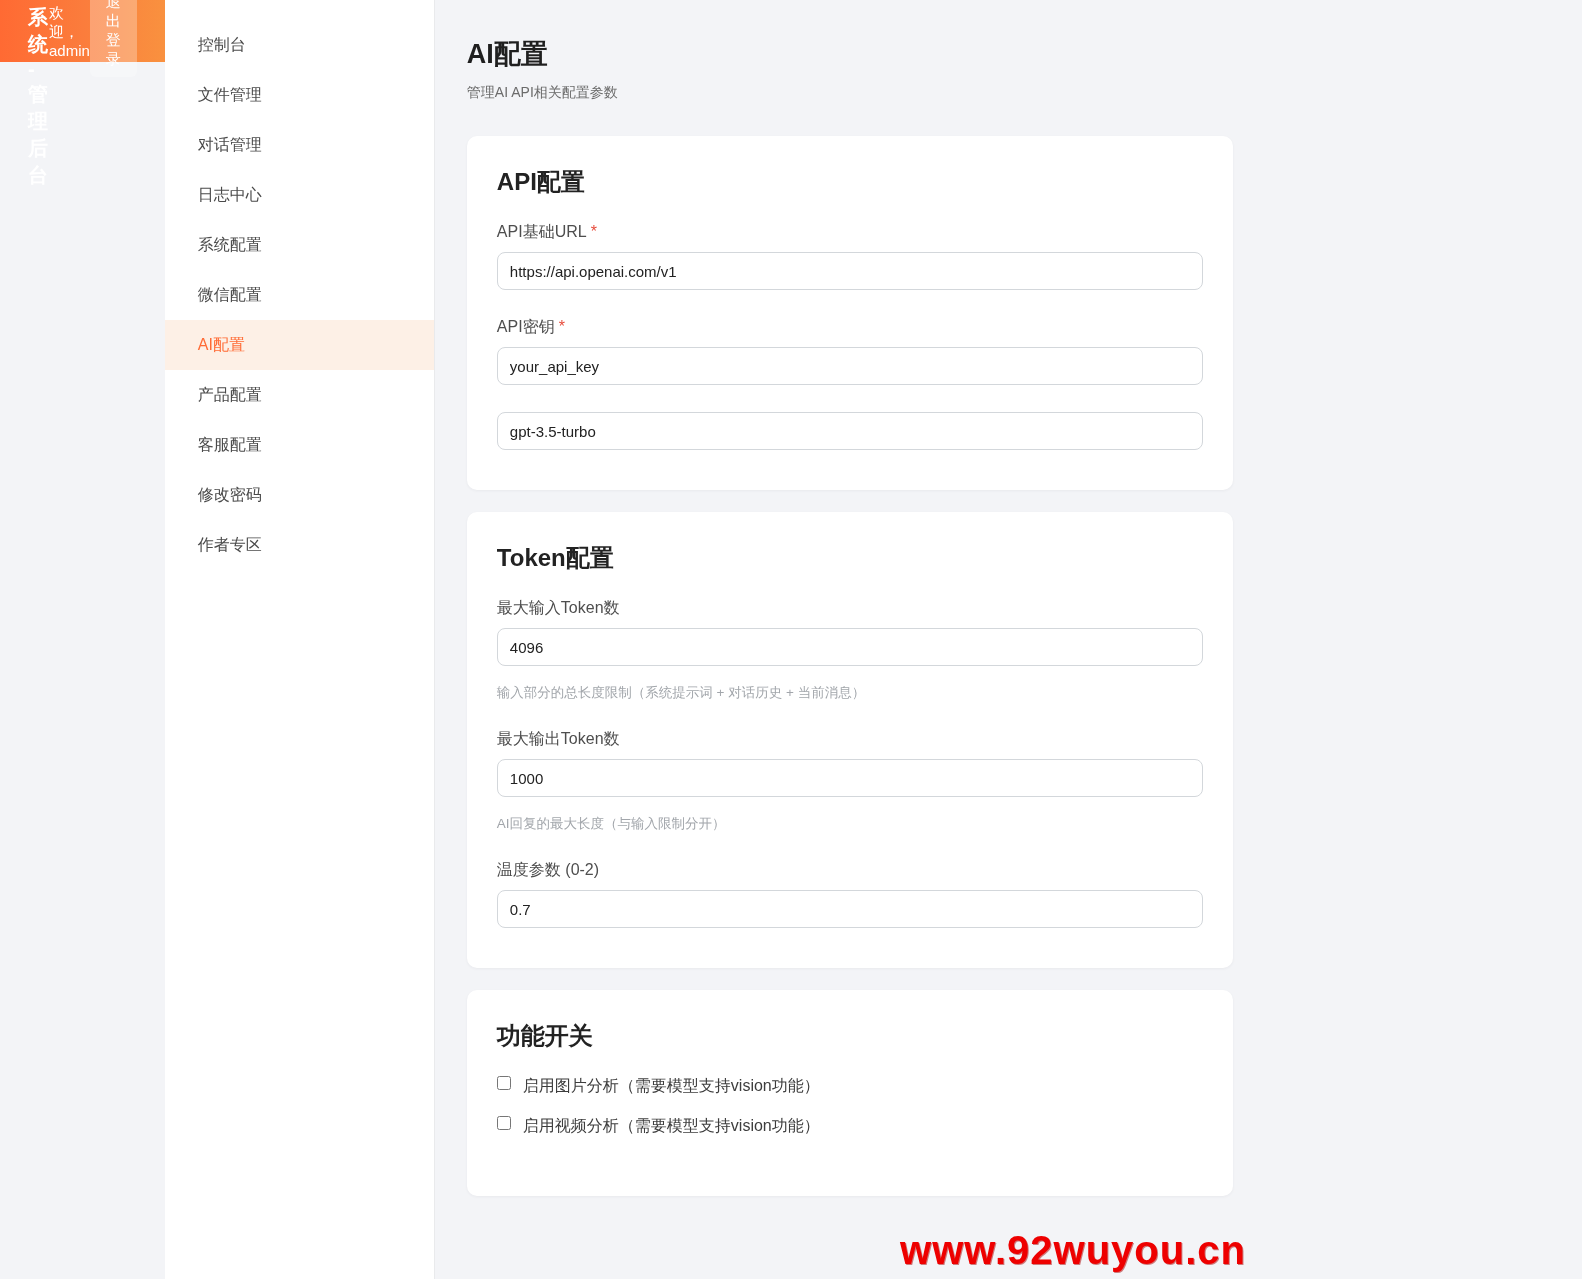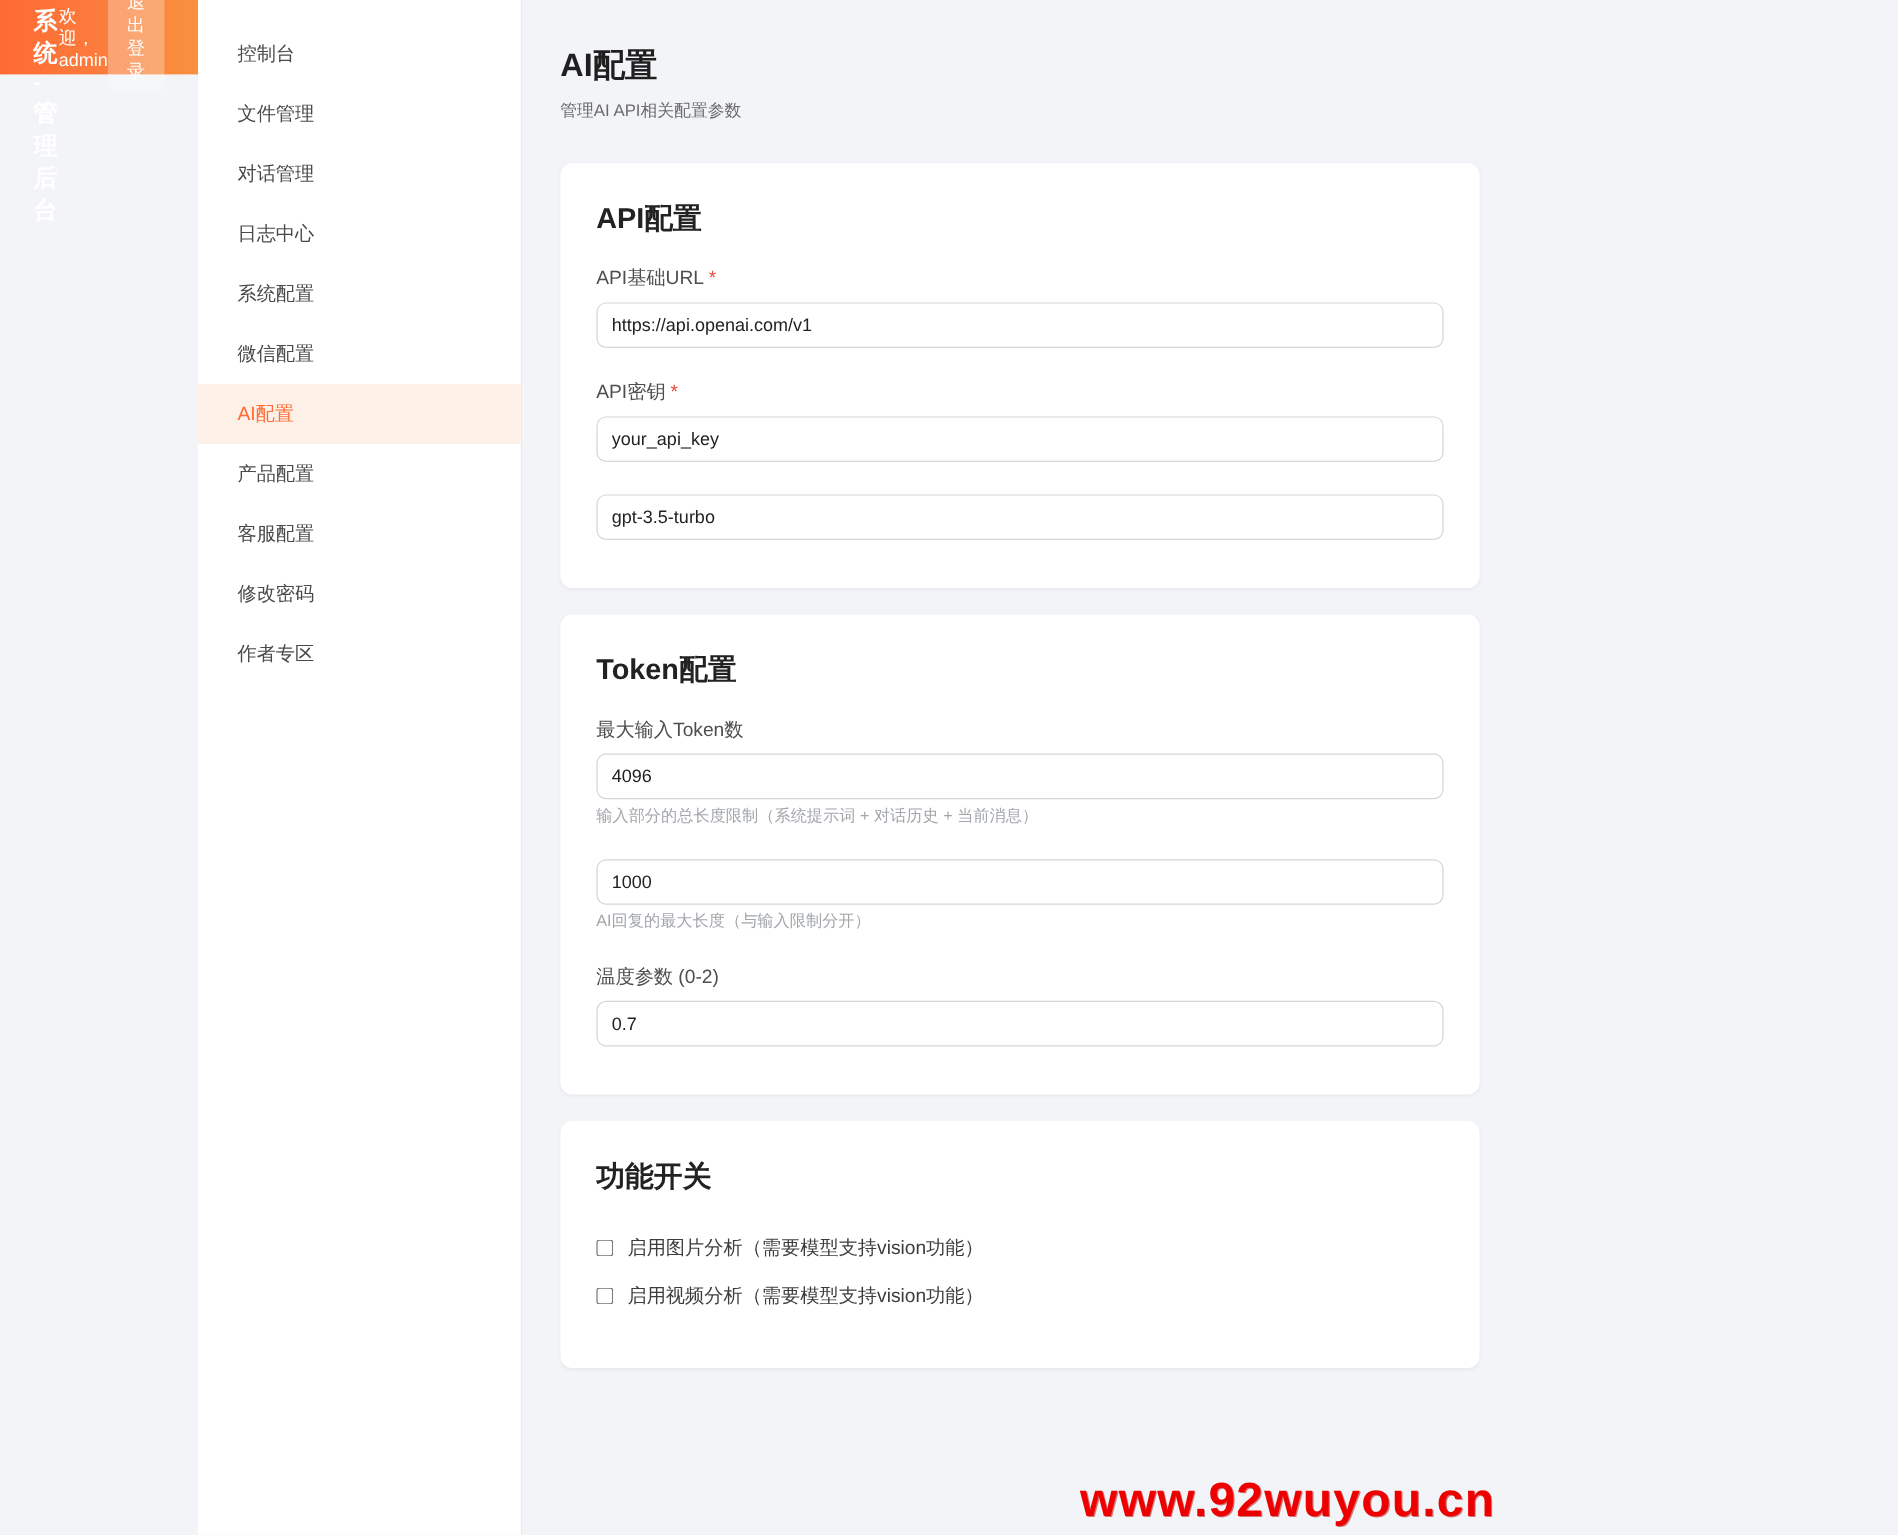--- a/index.html
+++ b/index.html
@@ -69,24 +69,24 @@
   .required { color: #e74c3c; margin-left: 4px; }
   .text-input {
     width: 100%; height: 38px;
     border: 1px solid #d3d7db; border-radius: 8px;
     padding: 0 12px;
     font-size: 15px; color: #222222;
     font-family: inherit;
     background: #ffffff;
     outline: none;
   }
-  .field-hint { font-size: 13.5px; color: #a2a6ab; margin-top: 5px; }
+  .field-hint { font-size: 13.5px; color: #a2a6ab; margin-top: 18px; }
 
   
-  .check-row { display: flex; align-items: center; height: 40px; cursor: pointer; }
+  .check-row { display: flex; align-items: flex-start; height: 40px; cursor: pointer; }
   .check-row input[type="checkbox"] {
     width: 14px; height: 14px; margin-right: 12px; cursor: pointer;
     accent-color: #ff6b35;
   }
   .check-label { font-size: 16px; color: #3d3d3d; }
 
   
   .watermark {
     position: absolute;
     right: 32px; bottom: 6px;
@@ -152,20 +152,21 @@
       <div class="card">
         <div class="card-title">Token配置</div>
 
         <div class="field">
           <span class="field-label">最大输入Token数</span>
           <input class="text-input" type="text" value="4096" style="">
           <div class="field-hint">输入部分的总长度限制（系统提示词 + 对话历史 + 当前消息）</div>
         </div>
 
         <div class="field">
+          <span class="field-label">最大输出Token数</span>
           <input class="text-input" type="text" value="1000" style="">
           <div class="field-hint">AI回复的最大长度（与输入限制分开）</div>
         </div>
 
         <div class="field">
           <span class="field-label">温度参数 (0-2)</span>
           <input class="text-input" type="text" value="0.7" style="">
         </div>
       </div>
 

